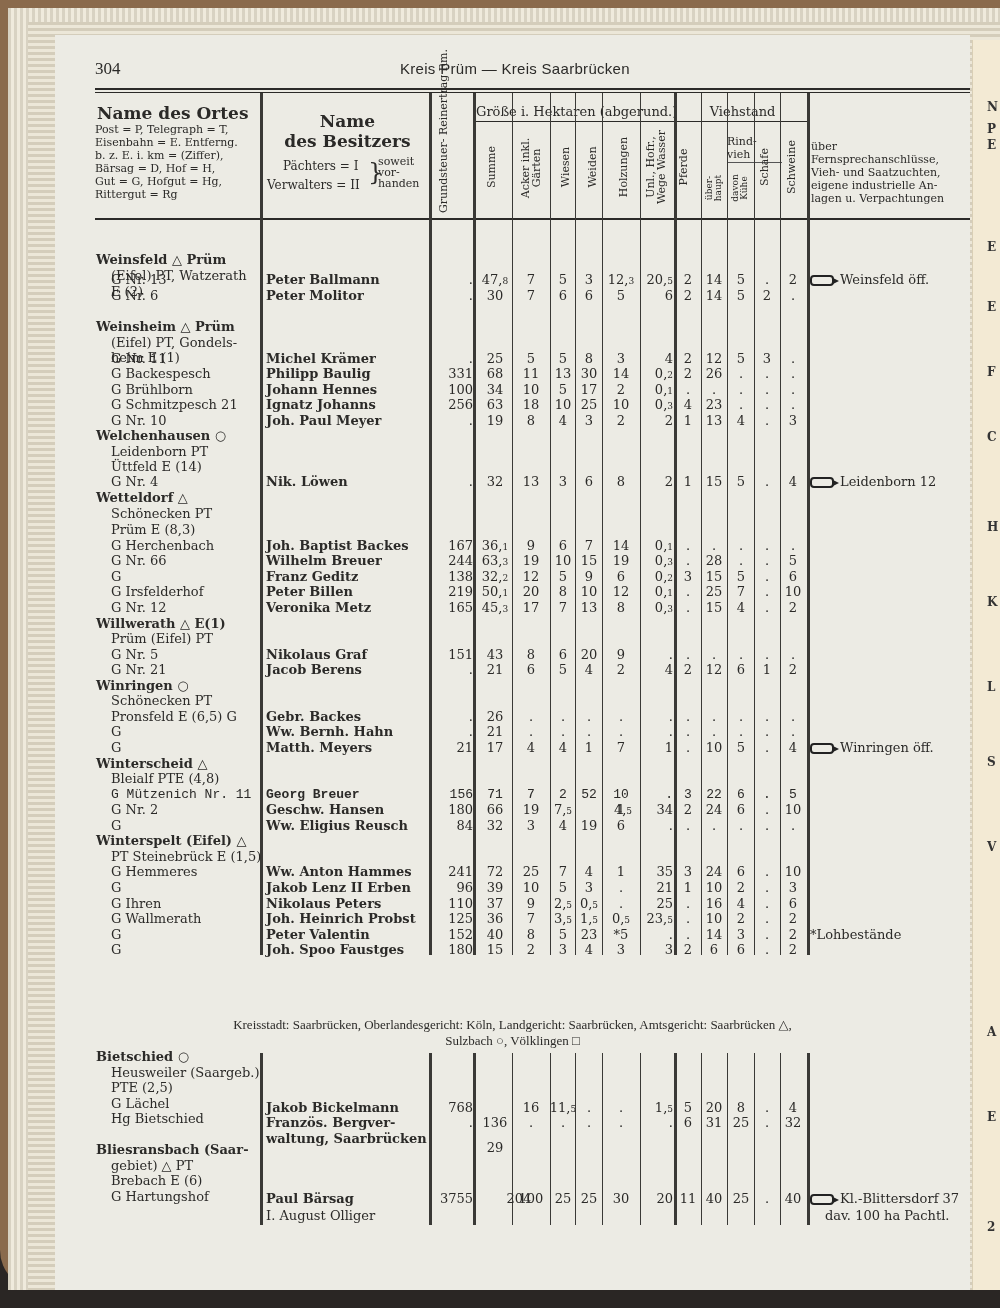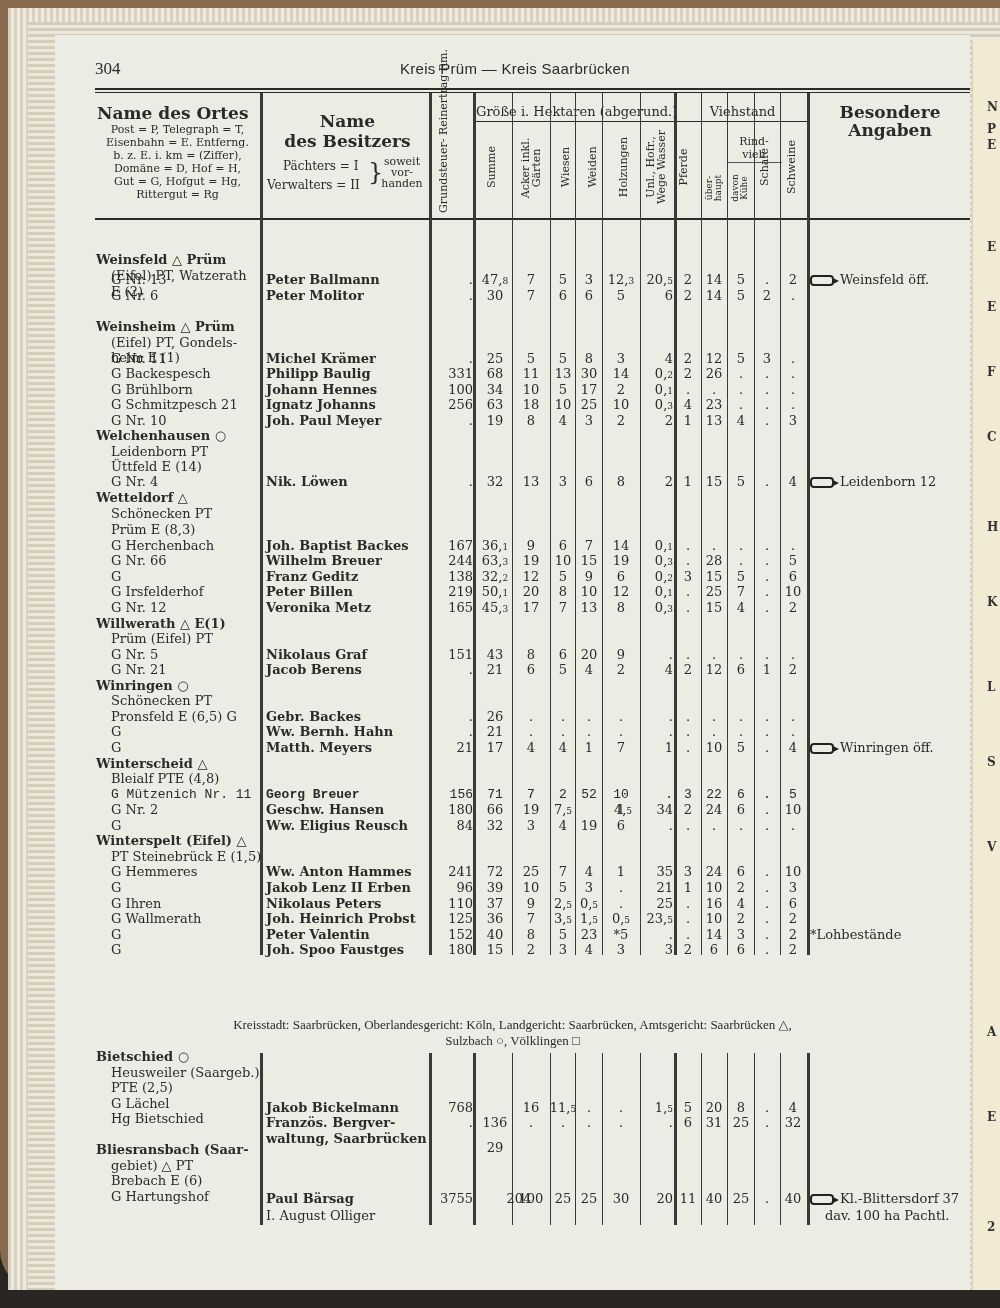--- a/index.html
+++ b/index.html
@@ -9,21 +9,21 @@
   .pagestack2{position:absolute;left:28px;top:22px;width:972px;height:1268px;background:repeating-linear-gradient(180deg,#d4cdbb 0 3px,#ece7d8 3px 6px);}
   .page{position:absolute;left:55px;top:35px;width:915px;height:1255px;background:#ecebe4;}
   .rightpage{position:absolute;left:972px;top:40px;width:28px;height:1250px;background:#f3ead4;border-left:1px solid #d9cfb5;overflow:hidden;}
   .rightpage span{position:absolute;left:18px;font-weight:bold;font-size:12px;color:#333;}
   .abs{position:absolute;white-space:nowrap;}
   .pnum{font-family:"Liberation Serif",serif;font-size:17px;}
   .runhead{font-family:"Liberation Sans",sans-serif;font-size:15px;letter-spacing:0.3px;}
   .rule{position:absolute;background:#2b2a28;}
   .vline{position:absolute;background:#3a3936;width:1px;}
   .hbold{font-weight:bold;font-family:"DejaVu Serif",serif;font-size:17px;}
-  .hsm{font-size:11px;line-height:13px;text-align:center;}
+  .hsm{font-size:11px;line-height:13px;text-align:left;}
   .rot{position:absolute;transform:rotate(-90deg);transform-origin:left top;white-space:nowrap;font-size:11px;line-height:11px;text-align:center;}
   .row{position:absolute;left:0;width:915px;height:16px;font-size:13px;line-height:16px;}
   .loc{position:absolute;left:41px;}
   .loc.ind{left:56px;}
   .loc.b{font-weight:bold;}
   .own{position:absolute;left:211px;font-weight:bold;}
   .own.norm{font-weight:normal;}
   .c{position:absolute;text-align:center;width:34px;}
   .c.r{text-align:right;}
   .notes{position:absolute;left:755px;}
@@ -48,21 +48,21 @@
   <div class="rule" style="left:40px;top:53px;width:875px;height:2px;"></div>
   <div class="rule" style="left:40px;top:57px;width:875px;height:1px;"></div>
 
   <div class="rule" style="left:40px;top:183px;width:875px;height:2px;"></div>
 
   <div class="abs hbold" style="left:42px;top:68px;">Name des Ortes</div>
   <div class="abs hsm" style="left:40px;top:88px;width:165px;" id="ortlegend">
       <div>Post = P, Telegraph = T,</div>
       <div>Eisenbahn = E. Entferng.</div>
       <div>b. z. E. i. km = (Ziffer),</div>
-      <div>Domäne = D, Hof = H,</div>
+      <div>Bärsag = D, Hof = H,</div>
       <div>Gut = G, Hofgut = Hg,</div>
       <div>Rittergut = Rg</div>
     </div>
 
   <div class="abs hbold" style="left:210px;top:76px;width:165px;text-align:center;">Name</div>
   <div class="abs hbold" style="left:210px;top:96px;width:165px;text-align:center;">des Besitzers</div>
   <div class="abs" style="left:228px;top:124px;font-size:12px;">Pächters = I</div>
   <div class="abs" style="left:212px;top:143px;font-size:12px;">Verwalters = II</div>
   <div class="abs" style="left:313px;top:120px;font-size:24px;line-height:34px;">}</div>
   <div class="abs hsm" style="left:323px;top:121px;width:48px;white-space:normal;font-size:11px;line-height:11px;">soweit vor- handen</div>
@@ -80,21 +80,27 @@
   <div class="rot" style="left:563px;top:175px;width:86px;">Holzungen</div>
   <div class="rot" style="left:590px;top:178px;width:92px;white-space:normal;">Unl., Hofr., Wege Wasser</div>
   <div class="rot" style="left:623px;top:175px;width:86px;">Pferde</div>
   <div class="abs hsm" style="left:672px;top:100px;width:54px;white-space:normal;font-size:11px;">Rind- vieh</div>
   <div class="rule" style="left:672px;top:127px;width:55px;height:1px;background:#555;"></div>
   <div class="rot" style="left:650px;top:176px;width:46px;white-space:normal;font-size:9px;line-height:9px;">über- haupt</div>
   <div class="rot" style="left:676px;top:176px;width:46px;white-space:normal;font-size:9px;line-height:9px;">davon Kühe</div>
   <div class="rot" style="left:704px;top:175px;width:86px;">Schafe</div>
   <div class="rot" style="left:731px;top:175px;width:86px;">Schweine</div>
 
-  <div class="abs hbold" style="left:756px;top:68px;width:158px;text-align:center;white-space:normal;line-height:18px;">Besondere Angaben</div>
+  <div class="abs hsm" style="left:756px;top:105px;width:158px;" id="besonderesub">
+      <div>über</div>
+      <div>Fernsprechanschlüsse,</div>
+      <div>Vieh- und Saatzuchten,</div>
+      <div>eigene industrielle An-</div>
+      <div>lagen u. Verpachtungen</div>
+    </div>
 
   <div id="vlines">
       <div class="vline" style="left: 205px; top: 58px; height: 862px; width: 3px;"></div>
       <div class="vline" style="left: 374px; top: 58px; height: 862px; width: 3px;"></div>
       <div class="vline" style="left: 418px; top: 58px; height: 862px; width: 3px;"></div>
       <div class="vline" style="left: 457px; top: 58px; height: 862px; width: 1px;"></div>
       <div class="vline" style="left: 495px; top: 58px; height: 862px; width: 1px;"></div>
       <div class="vline" style="left: 520px; top: 58px; height: 862px; width: 1px;"></div>
       <div class="vline" style="left: 547px; top: 58px; height: 862px; width: 1px;"></div>
       <div class="vline" style="left: 585px; top: 58px; height: 862px; width: 1px;"></div>

